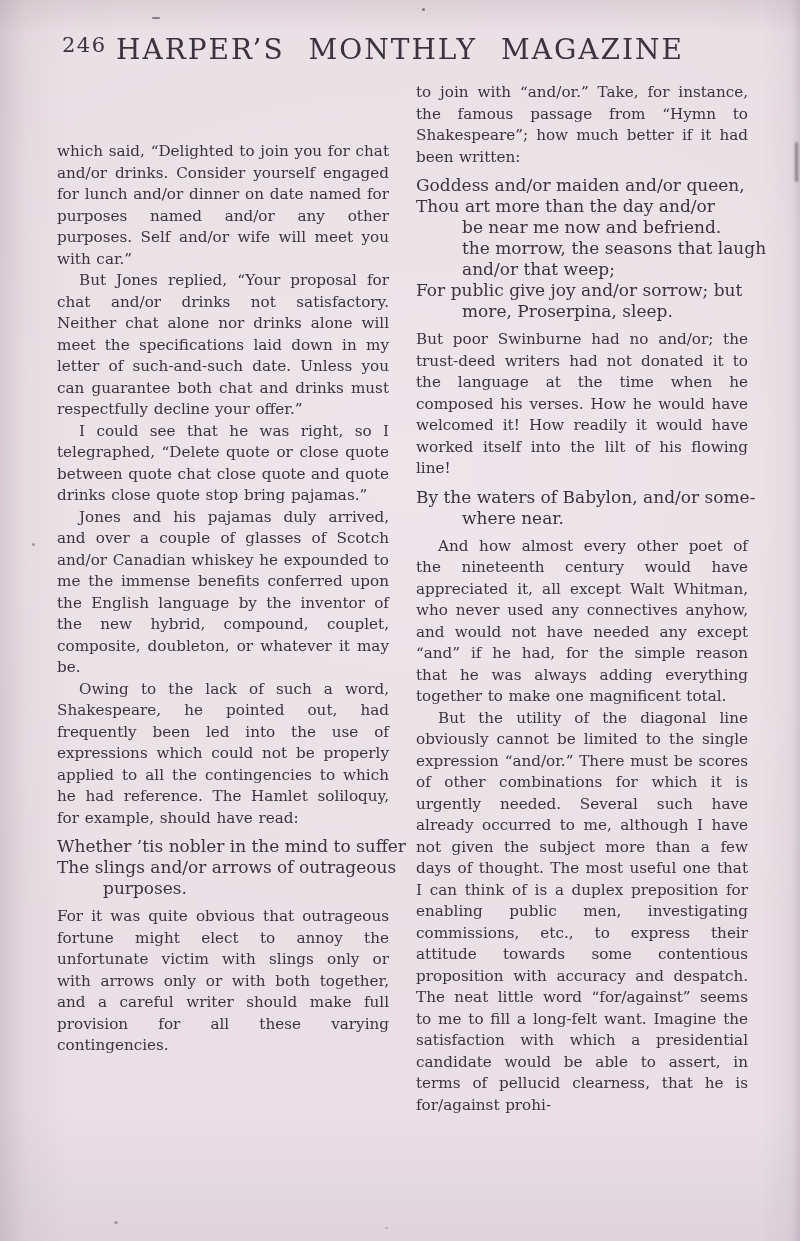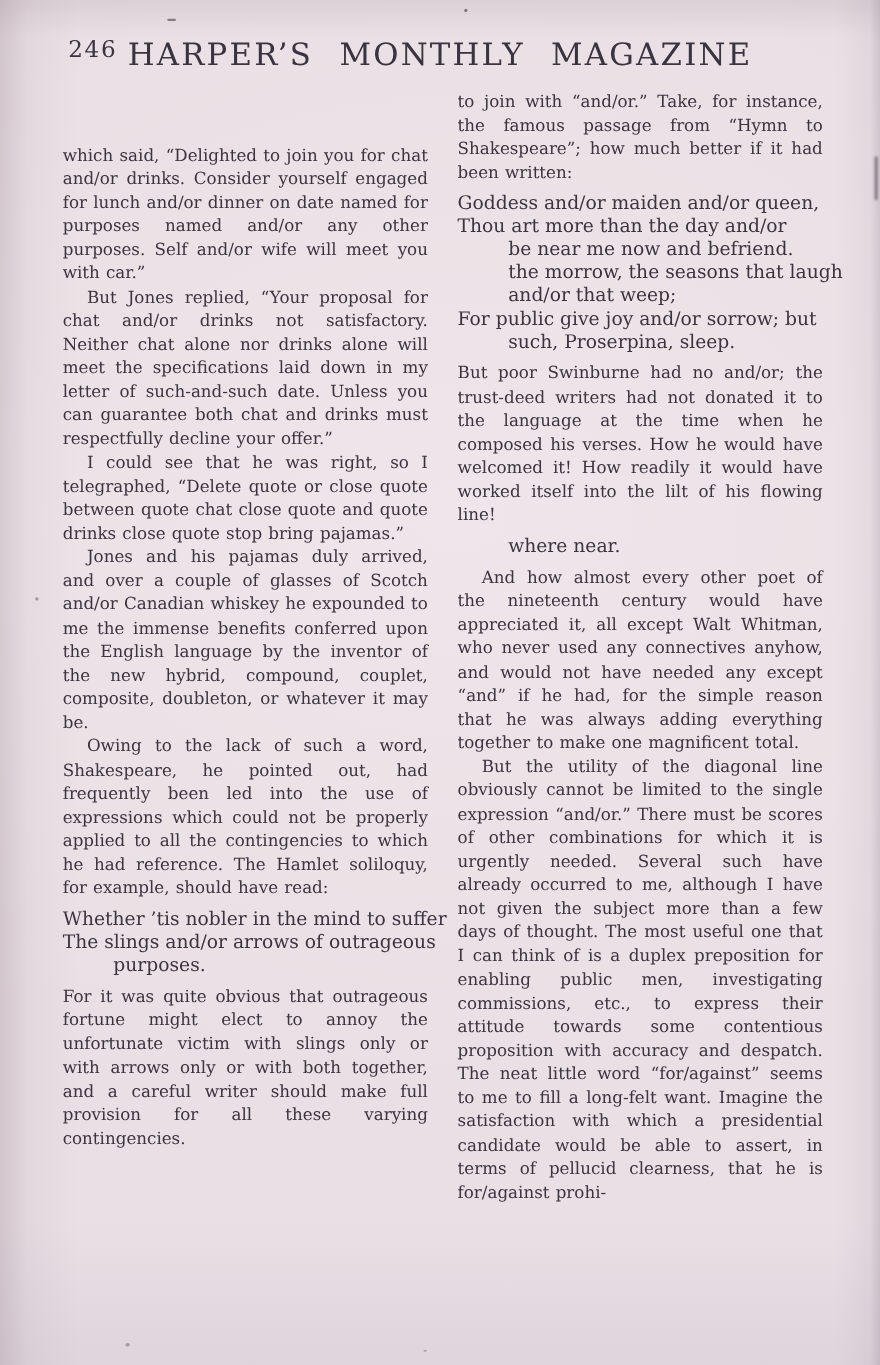--- a/index.html
+++ b/index.html
@@ -73,24 +73,25 @@
 
     <div class="col">
       <p class="para">to join with “and/or.” Take, for instance, the famous passage from “Hymn to Shakespeare”; how much better if it had been written:</p>
       <div class="verse">
         <div class="vline">Goddess and/or maiden and/or queen,</div>
         <div class="vline">Thou art more than the day and/or</div>
         <div class="vline vind">be near me now and befriend.</div>
         <div class="vline vind">the morrow, the seasons that laugh</div>
         <div class="vline vind">and/or that weep;</div>
         <div class="vline">For public give joy and/or sorrow; but</div>
-        <div class="vline vind">such, Proserpina, sleep.</div>
+        <div class="vline vind">more, Proserpina, sleep.</div>
       </div>
       <p class="para">But poor Swinburne had no and/or; the trust-deed writers had not donated it to the language at the time when he composed his verses. How he would have welcomed it! How readily it would have worked itself into the lilt of his flowing line!</p>
       <div class="verse">
+        <div class="vline">By the waters of Babylon, and/or some-</div>
         <div class="vline vind">where near.</div>
       </div>
       <p class="para ind">And how almost every other poet of the nineteenth century would have appreciated it, all except Walt Whitman, who never used any connectives anyhow, and would not have needed any except “and” if he had, for the simple reason that he was always adding everything together to make one magnificent total.</p>
       <p class="para ind">But the utility of the diagonal line obviously cannot be limited to the single expression “and/or.” There must be scores of other combinations for which it is urgently needed. Several such have already occurred to me, although I have not given the subject more than a few days of thought. The most useful one that I can think of is a duplex preposition for enabling public men, investigating commissions, etc., to express their attitude towards some contentious proposition with accuracy and despatch. The neat little word “for/against” seems to me to fill a long-felt want. Imagine the satisfaction with which a presidential candidate would be able to assert, in terms of pellucid clearness, that he is for/against prohi-</p>
     </div>
 
   </div>
 
   <div class="speck dash" style="left:152px;top:17px;width:8px;height:2px;opacity:.75;"></div>
   <div class="speck" style="left:422px;top:8px;width:3px;height:3px;opacity:.8;"></div>

